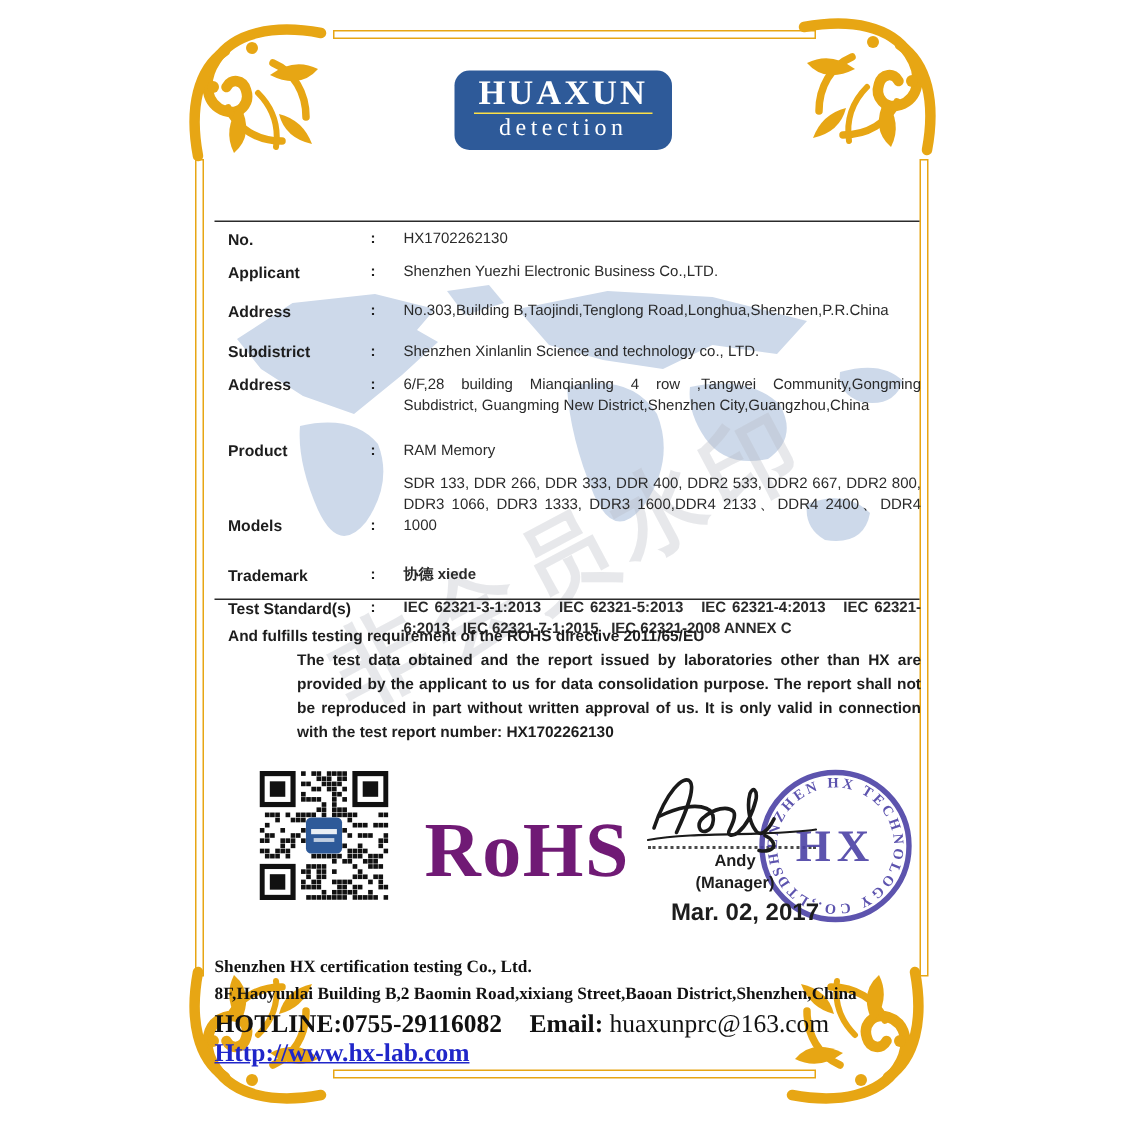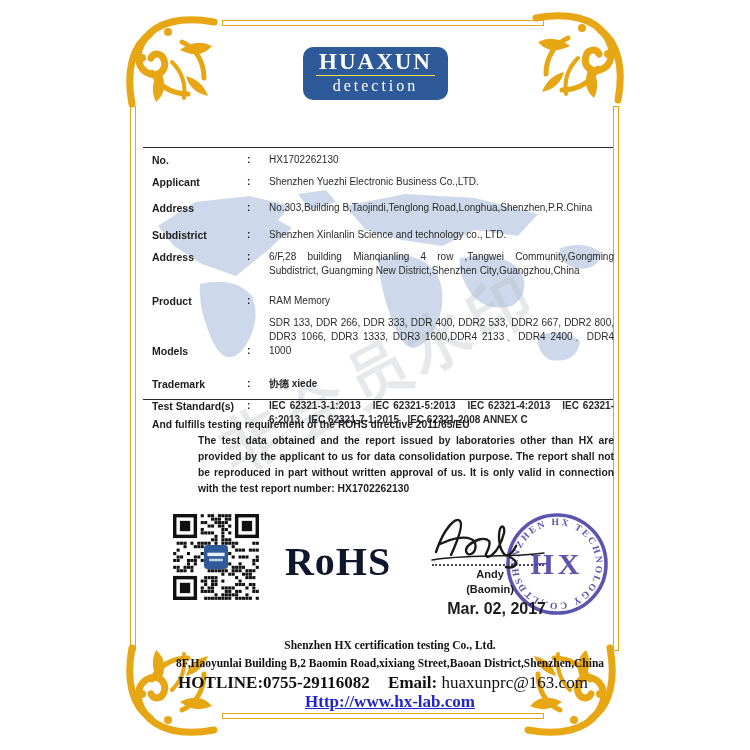--- a/index.html
+++ b/index.html
@@ -53,35 +53,35 @@
   .mb16{margin-bottom:16px;} .mb4{margin-bottom:19px;align-items:flex-end;}
 
   
   .statement{position:absolute;left:152px;top:417px;width:462px;z-index:2;
     font-size:10.3px;font-weight:bold;line-height:16px;}
   .statement .body{text-align:justify;margin-left:46px;}
 
   
   .qr{position:absolute;left:173px;top:514px;width:86px;height:86px;z-index:2;background:#fff;}
   .rohs{position:absolute;left:283px;top:538px;width:110px;z-index:2;text-align:center;
-    font-family:"Liberation Serif",serif;font-weight:bold;font-size:40px;letter-spacing:1px;color:#0f172a;}
+    font-family:"Liberation Serif",serif;font-weight:bold;font-size:52px;letter-spacing:1px;color:#701a75;}
 
   
   .sig-script{position:absolute;left:430px;top:512px;width:118px;height:58px;z-index:4;}
   .sig-dots{position:absolute;left:432px;top:550px;width:112px;height:16px;
     border-bottom:2px dotted #4a4a4a;z-index:3;}
   .sig-name{position:absolute;left:440px;top:568px;width:100px;text-align:center;
     font-weight:bold;font-size:11px;z-index:4;}
   .sig-role{position:absolute;left:440px;top:583px;width:100px;text-align:center;
     font-weight:bold;font-size:11px;z-index:4;}
   .sig-date{position:absolute;left:436px;top:600px;width:110px;font-weight:bold;font-size:16px;z-index:4;text-align:right;}
   .stamp{position:absolute;left:504px;top:511px;width:106px;height:106px;z-index:3;opacity:.9;}
 
   
-  .footer{position:absolute;left:155px;top:636px;width:470px;text-align:center;z-index:2;
+  .footer{position:absolute;left:143px;top:636px;width:470px;text-align:left;z-index:2;
     font-family:"Liberation Serif",serif;color:#111;}
   .f-company{font-weight:bold;font-size:11.5px;line-height:18px;}
   .f-address{font-weight:bold;font-size:11.5px;line-height:19px;}
   .f-contact{font-size:17px;line-height:19px;}
   .f-contact .b{font-weight:bold;}
   .f-contact .gap{display:inline-block;width:14px;}
   .f-link{color:var(--link);font-weight:bold;text-decoration:underline;cursor:pointer;}
 </style>
 </head>
 <body>
@@ -413,21 +413,21 @@
   <svg class="sig-script" viewBox="0 0 118 58">
     <g fill="none" stroke="#1a1a1a" stroke-width="2.4" stroke-linecap="round">
       <path d="M6,40 C14,16 26,4 30,9 C34,14 26,32 21,43"></path>
       <path d="M10,32 C22,26 34,24 41,27 C48,30 46,40 41,42 C36,44 34,37 39,33 C46,27 55,25 59,29 C61,32 58,38 56,42 C55,45 58,46 62,43 C68,38 72,29 74,21 C75,15 72,12 70,17 C68,24 69,36 74,42 C77,46 82,42 86,34"></path>
       <path d="M80,45 C90,50 86,57 76,55"></path>
       <path d="M2,48 C35,42 80,46 114,41" stroke-width="1.4"></path>
     </g>
   </svg>
   <div class="sig-dots"></div>
   <div class="sig-name">Andy</div>
-  <div class="sig-role">(Baomin)</div>
+  <div class="sig-role">(Manager)</div>
   <div class="sig-date">Mar. 02, 2017</div>
 
   <svg class="stamp" viewBox="0 0 106 106">
     <circle cx="53" cy="53" r="49" fill="none" stroke="#4C42A6" stroke-width="3.6"></circle>
     <defs>
         <path id="ringpath" d="M53,14 a39,39 0 1,1 -0.01,0"></path>
       </defs>
     <g transform="rotate(-118 53 53)">
       <text font-family="Liberation Serif, serif" font-size="9.6" font-weight="bold" fill="#4C42A6" letter-spacing="2.1">
         <textPath href="#ringpath">SHENZHEN HX TECHNOLOGY CO.,LTD</textPath>

